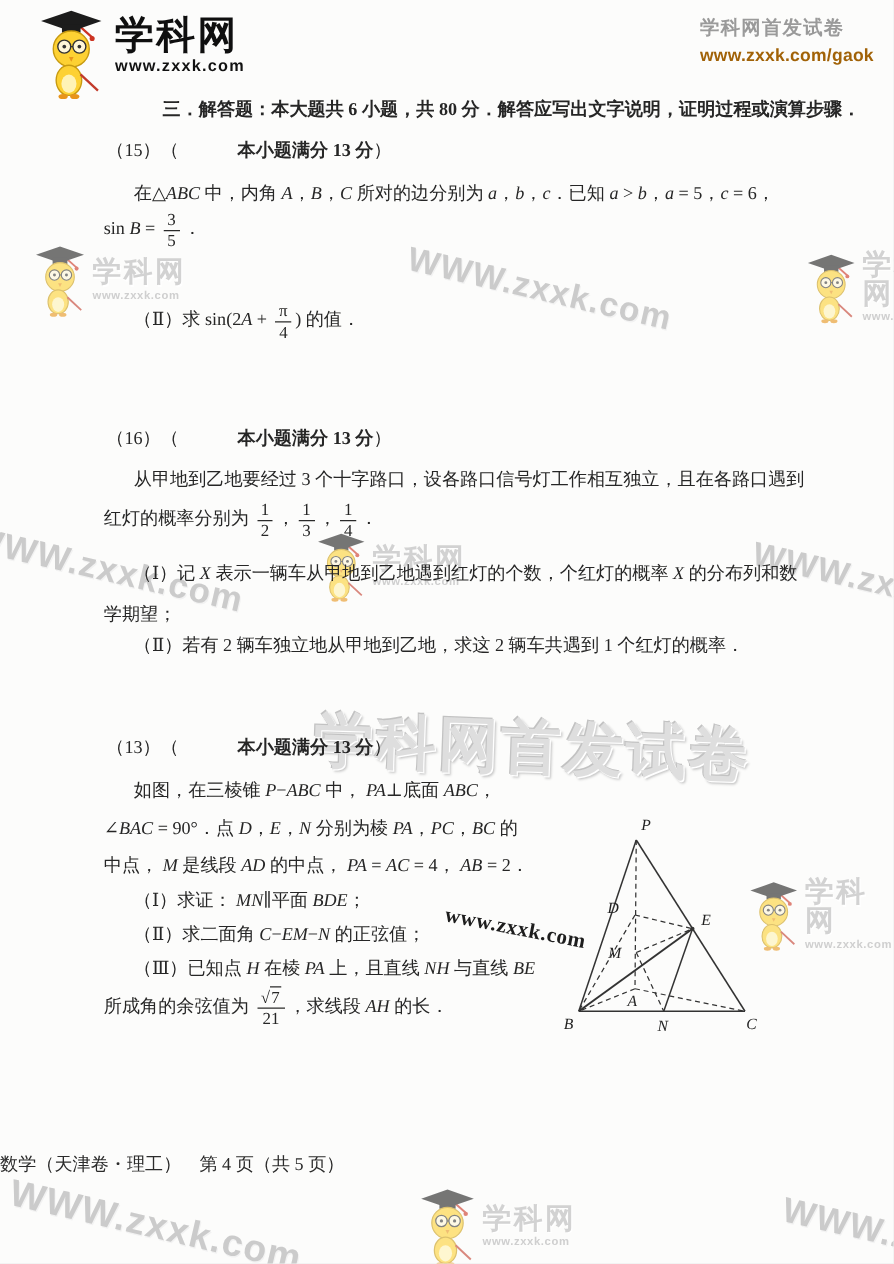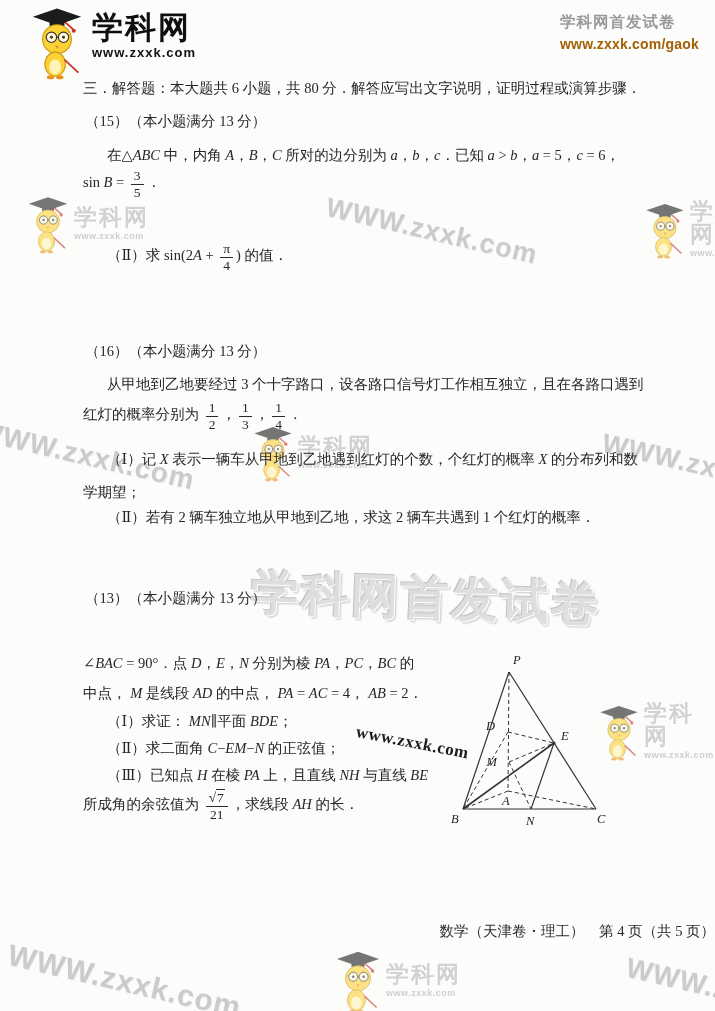--- a/index.html
+++ b/index.html
@@ -4,21 +4,21 @@
 <style>
   html,body{margin:0;padding:0;background:#e8e8e8;}
   #page{
     position:relative;width:715px;height:1011px;margin:0 auto;
     background:#fcfcfb;overflow:hidden;
     font-family:"Liberation Serif","DejaVu Serif",serif;
     font-size:14.5px;color:#262626;
   }
   .tl{position:absolute;white-space:nowrap;line-height:1.35;}
   .mi{font-family:"Liberation Serif","DejaVu Serif",serif;font-style:italic;}
-  .bd{font-weight:normal;}
+  .bd{font-weight:bold;margin-left:47px;}
   .frac{display:inline-flex;flex-direction:column;align-items:center;
         vertical-align:middle;line-height:1.15;margin:0 3px;font-size:13.5px;}
   .frac .num{border-bottom:1.3px solid #2a2a2a;padding:0 3px;}
   .frac .den{padding:0 3px;}
   .frac .ol{border-top:1.3px solid #2a2a2a;padding:0 1px;}
   .heading{font-weight:bold;}
 
   
   .logo-wrap{position:absolute;left:26px;top:2px;display:flex;align-items:flex-start;}
   .logo-txt{margin-left:4px;margin-top:10px;font-family:"Liberation Sans","DejaVu Sans",sans-serif;}
@@ -39,21 +39,21 @@
            letter-spacing:2px;color:#dedede;transform:rotate(2deg);transform-origin:left top;
            text-shadow:1px 1px 0 #ffffff,2px 2px 2px #c6c6c6,-1px -1px 0 #c2c2c2;}
   .wm-logo{display:flex;align-items:center;}
   .wm-logo svg{opacity:.6;}
   .wm-logo-txt{margin-left:2px;font-family:"Liberation Sans","DejaVu Sans",sans-serif;}
   .wm-brand{font-size:23px;font-weight:800;color:#d2d2d2;letter-spacing:2px;line-height:1;
             text-shadow:1px 1px 0 #fff;}
   .wm-url{font-size:9px;font-weight:700;color:#cfcfcf;margin-top:2px;letter-spacing:.5px;}
 
   
-  .footer{position:absolute;left:0;top:922px;width:715px;text-align:right;font-size:14.5px;color:#2b2b2b;}
+  .footer{position:absolute;left:0;top:922px;width:715px;text-align:left;font-size:14.5px;color:#2b2b2b;}
 
   
   .fig{position:absolute;left:433px;top:648px;}
   .fig text{font-family:"Liberation Serif","DejaVu Serif",serif;font-style:italic;font-size:12.5px;fill:#222;}
 </style>
 </head>
 <body>
 
 <div id="page">
 
@@ -174,20 +174,21 @@
         <span class="den">3</span>
       </span><span>，</span><span class="frac">
         <span class="num">1</span>
         <span class="den">4</span>
       </span><span>．</span></div>
   <div class="tl" style="left:107px;top:450px"><span>（Ⅰ）记 </span><span class="mi">X</span><span> 表示一辆车从甲地到乙地遇到红灯的个数，个红灯的概率 </span><span class="mi">X</span><span> 的分布列和数</span></div>
   <div class="tl" style="left:83px;top:483px"><span>学期望；</span></div>
   <div class="tl" style="left:107px;top:508px"><span>（Ⅱ）若有 2 辆车独立地从甲地到乙地，求这 2 辆车共遇到 1 个红灯的概率．</span></div>
 
   <div class="tl" style="left:85px;top:589px"><span>（13）（</span><span class="bd">本小题满分 13 分</span><span>）</span></div>
+  <div class="tl" style="left:107px;top:624px"><span>如图，在三棱锥 </span><span class="mi">P</span><span>−</span><span class="mi">ABC</span><span> 中， </span><span class="mi">PA</span><span>⊥底面 </span><span class="mi">ABC</span><span>，</span></div>
   <div class="tl" style="left:83px;top:654px"><span>∠</span><span class="mi">BAC</span><span> = 90°．点 </span><span class="mi">D</span><span>，</span><span class="mi">E</span><span>，</span><span class="mi">N</span><span> 分别为棱 </span><span class="mi">PA</span><span>，</span><span class="mi">PC</span><span>，</span><span class="mi">BC</span><span> 的</span></div>
   <div class="tl" style="left:83px;top:684px"><span>中点， </span><span class="mi">M</span><span> 是线段 </span><span class="mi">AD</span><span> 的中点， </span><span class="mi">PA</span><span> = </span><span class="mi">AC</span><span> = 4， </span><span class="mi">AB</span><span> = 2．</span></div>
   <div class="tl" style="left:107px;top:712px"><span>（Ⅰ）求证： </span><span class="mi">MN</span><span>∥平面 </span><span class="mi">BDE</span><span>；</span></div>
   <div class="tl" style="left:107px;top:739px"><span>（Ⅱ）求二面角 </span><span class="mi">C</span><span>−</span><span class="mi">EM</span><span>−</span><span class="mi">N</span><span> 的正弦值；</span></div>
   <div class="tl" style="left:107px;top:766px"><span>（Ⅲ）已知点 </span><span class="mi">H</span><span> 在棱 </span><span class="mi">PA</span><span> 上，且直线 </span><span class="mi">NH</span><span> 与直线 </span><span class="mi">BE</span></div>
   <div class="tl" style="left:83px;top:790px"><span>所成角的余弦值为 </span><span class="frac">
         <span class="num">√<span class="ol">7</span></span>
         <span class="den">21</span>
       </span><span>，求线段 </span><span class="mi">AH</span><span> 的长．</span></div>
 

